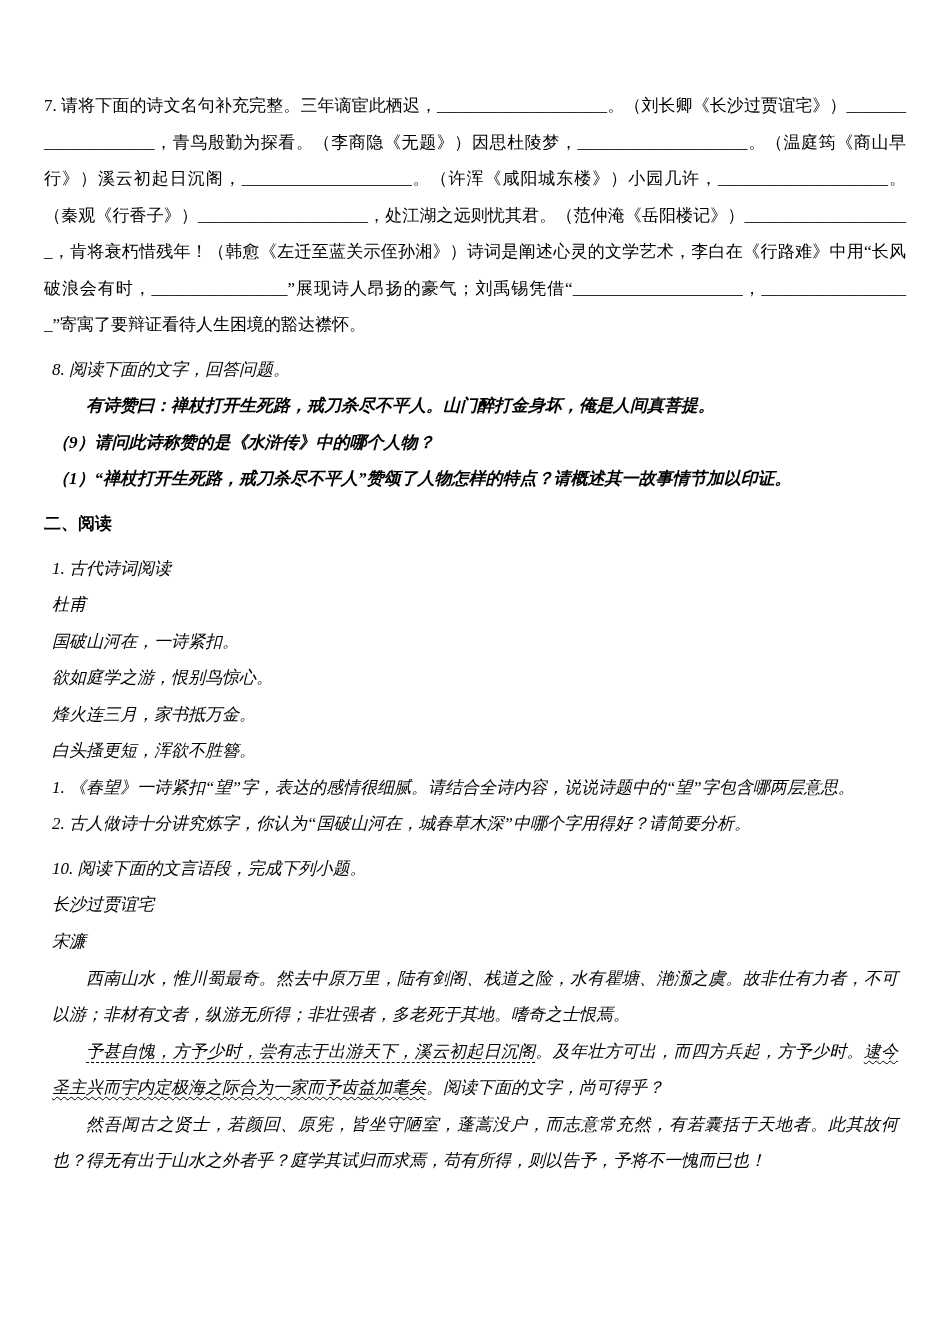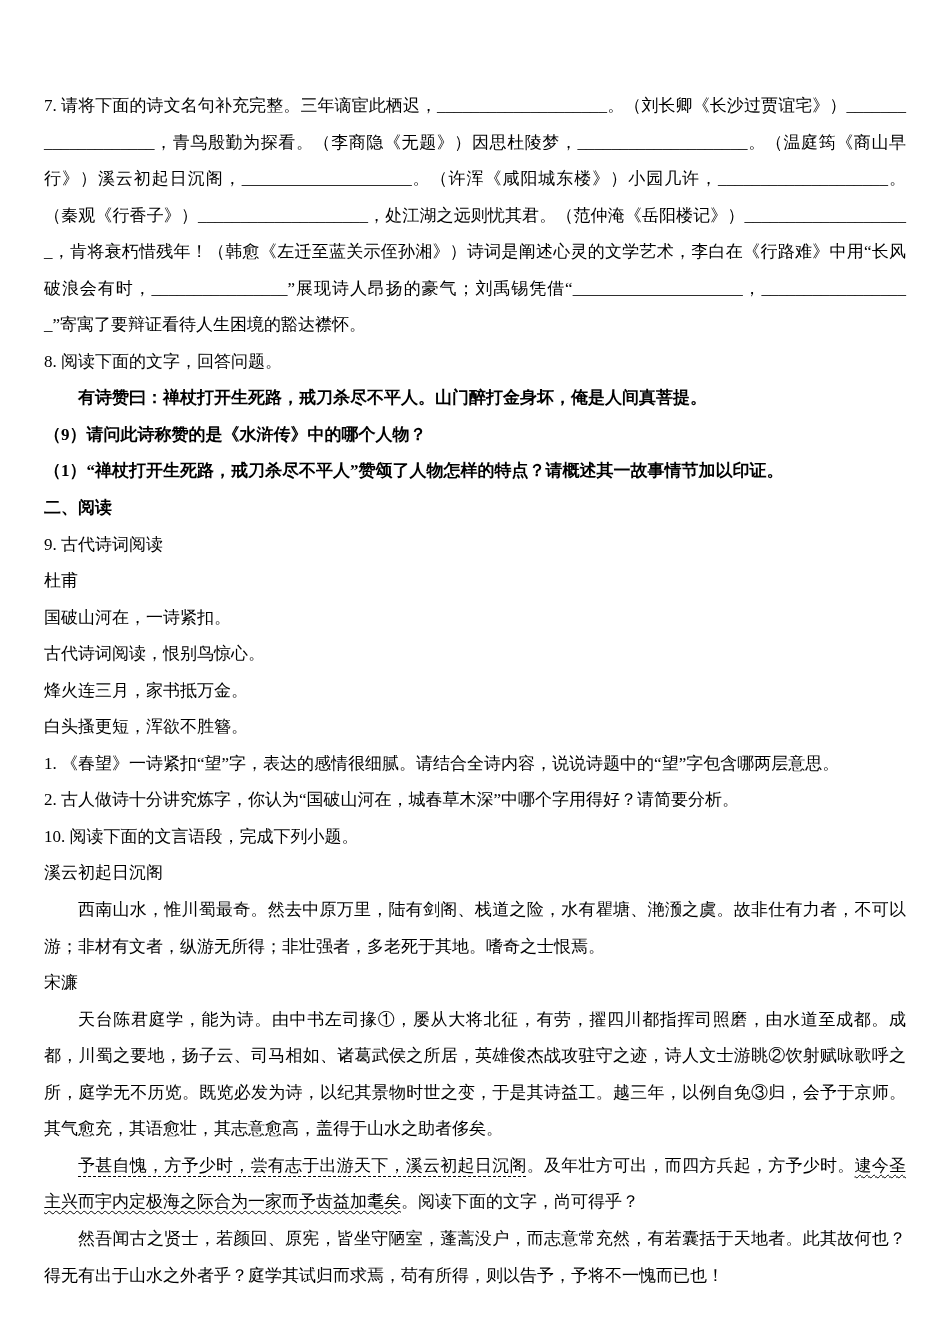--- a/index.html
+++ b/index.html
@@ -30,52 +30,51 @@
     text-decoration-style: dashed;
     text-decoration-thickness: 1px;
     text-underline-offset: 5px;
   }
   .u-wavy {
     text-decoration: underline;
     text-decoration-style: wavy;
     text-decoration-thickness: 1px;
     text-underline-offset: 3px;
   }
-  section { margin: 0; }
+  section { margin: 8px; font-style: italic; }
 </style>
 </head>
 <body>
 
 <div class="page">
 
   <p class="para">7. 请将下面的诗文名句补充完整。三年谪宦此栖迟，____________________。（刘长卿《长沙过贾谊宅》）____________________，青鸟殷勤为探看。（李商隐《无题》）因思杜陵梦，____________________。（温庭筠《商山早行》）溪云初起日沉阁，____________________。（许浑《咸阳城东楼》）小园几许，____________________。（秦观《行香子》）____________________，处江湖之远则忧其君。（范仲淹《岳阳楼记》）____________________，肯将衰朽惜残年！（韩愈《左迁至蓝关示侄孙湘》）诗词是阐述心灵的文学艺术，李白在《行路难》中用“长风破浪会有时，________________”展现诗人昂扬的豪气；刘禹锡凭借“____________________，__________________”寄寓了要辩证看待人生困境的豁达襟怀。</p>
 
   <section>
     <p class="para">8. 阅读下面的文字，回答问题。</p>
     <p class="para bold indent">有诗赞曰：禅杖打开生死路，戒刀杀尽不平人。山门醉打金身坏，俺是人间真菩提。</p>
     <p class="para bold">（9）请问此诗称赞的是《水浒传》中的哪个人物？</p>
     <p class="para bold">（1）“禅杖打开生死路，戒刀杀尽不平人”赞颂了人物怎样的特点？请概述其一故事情节加以印证。</p>
   </section>
 
   <p class="para bold">二、阅读</p>
 
   <section>
-    <p class="para">9. 古代诗词阅读</p>
+    <p class="para">1. 古代诗词阅读</p>
     <p class="para">杜甫</p>
     <p class="para">国破山河在，一诗紧扣。</p>
-    <p class="para">古代诗词阅读，恨别鸟惊心。</p>
+    <p class="para">欲如庭学之游，恨别鸟惊心。</p>
     <p class="para">烽火连三月，家书抵万金。</p>
     <p class="para">白头搔更短，浑欲不胜簪。</p>
     <p class="para">1. 《春望》一诗紧扣“望”字，表达的感情很细腻。请结合全诗内容，说说诗题中的“望”字包含哪两层意思。</p>
     <p class="para">2. 古人做诗十分讲究炼字，你认为“国破山河在，城春草木深”中哪个字用得好？请简要分析。</p>
   </section>
 
   <section>
     <p class="para">10. 阅读下面的文言语段，完成下列小题。</p>
-    <p class="para">溪云初起日沉阁</p>
+    <p class="para">长沙过贾谊宅</p>
+    <p class="para">宋濂</p>
     <p class="para indent">西南山水，惟川蜀最奇。然去中原万里，陆有剑阁、栈道之险，水有瞿塘、滟滪之虞。故非仕有力者，不可以游；非材有文者，纵游无所得；非壮强者，多老死于其地。嗜奇之士恨焉。</p>
-    <p class="para">宋濂</p>
-    <p class="para indent">天台陈君庭学，能为诗。由中书左司掾①，屡从大将北征，有劳，擢四川都指挥司照磨，由水道至成都。成都，川蜀之要地，扬子云、司马相如、诸葛武侯之所居，英雄俊杰战攻驻守之迹，诗人文士游眺②饮射赋咏歌呼之所，庭学无不历览。既览必发为诗，以纪其景物时世之变，于是其诗益工。越三年，以例自免③归，会予于京师。其气愈充，其语愈壮，其志意愈高，盖得于山水之助者侈矣。</p>
     <p class="para indent"><span class="u-dash">予甚自愧，方予少时，尝有志于出游天下，溪云初起日沉阁</span><span>。及年壮方可出，而四方兵起，方予少时。</span><span class="u-wavy">逮今圣主兴而宇内定极海之际合为一家而予齿益加耄矣</span><span>。阅读下面的文字，尚可得乎？</span></p>
     <p class="para indent">然吾闻古之贤士，若颜回、原宪，皆坐守陋室，蓬蒿没户，而志意常充然，有若囊括于天地者。此其故何也？得无有出于山水之外者乎？庭学其试归而求焉，苟有所得，则以告予，予将不一愧而已也！</p>
   </section>
 
 </div>
 
 </body></html>

